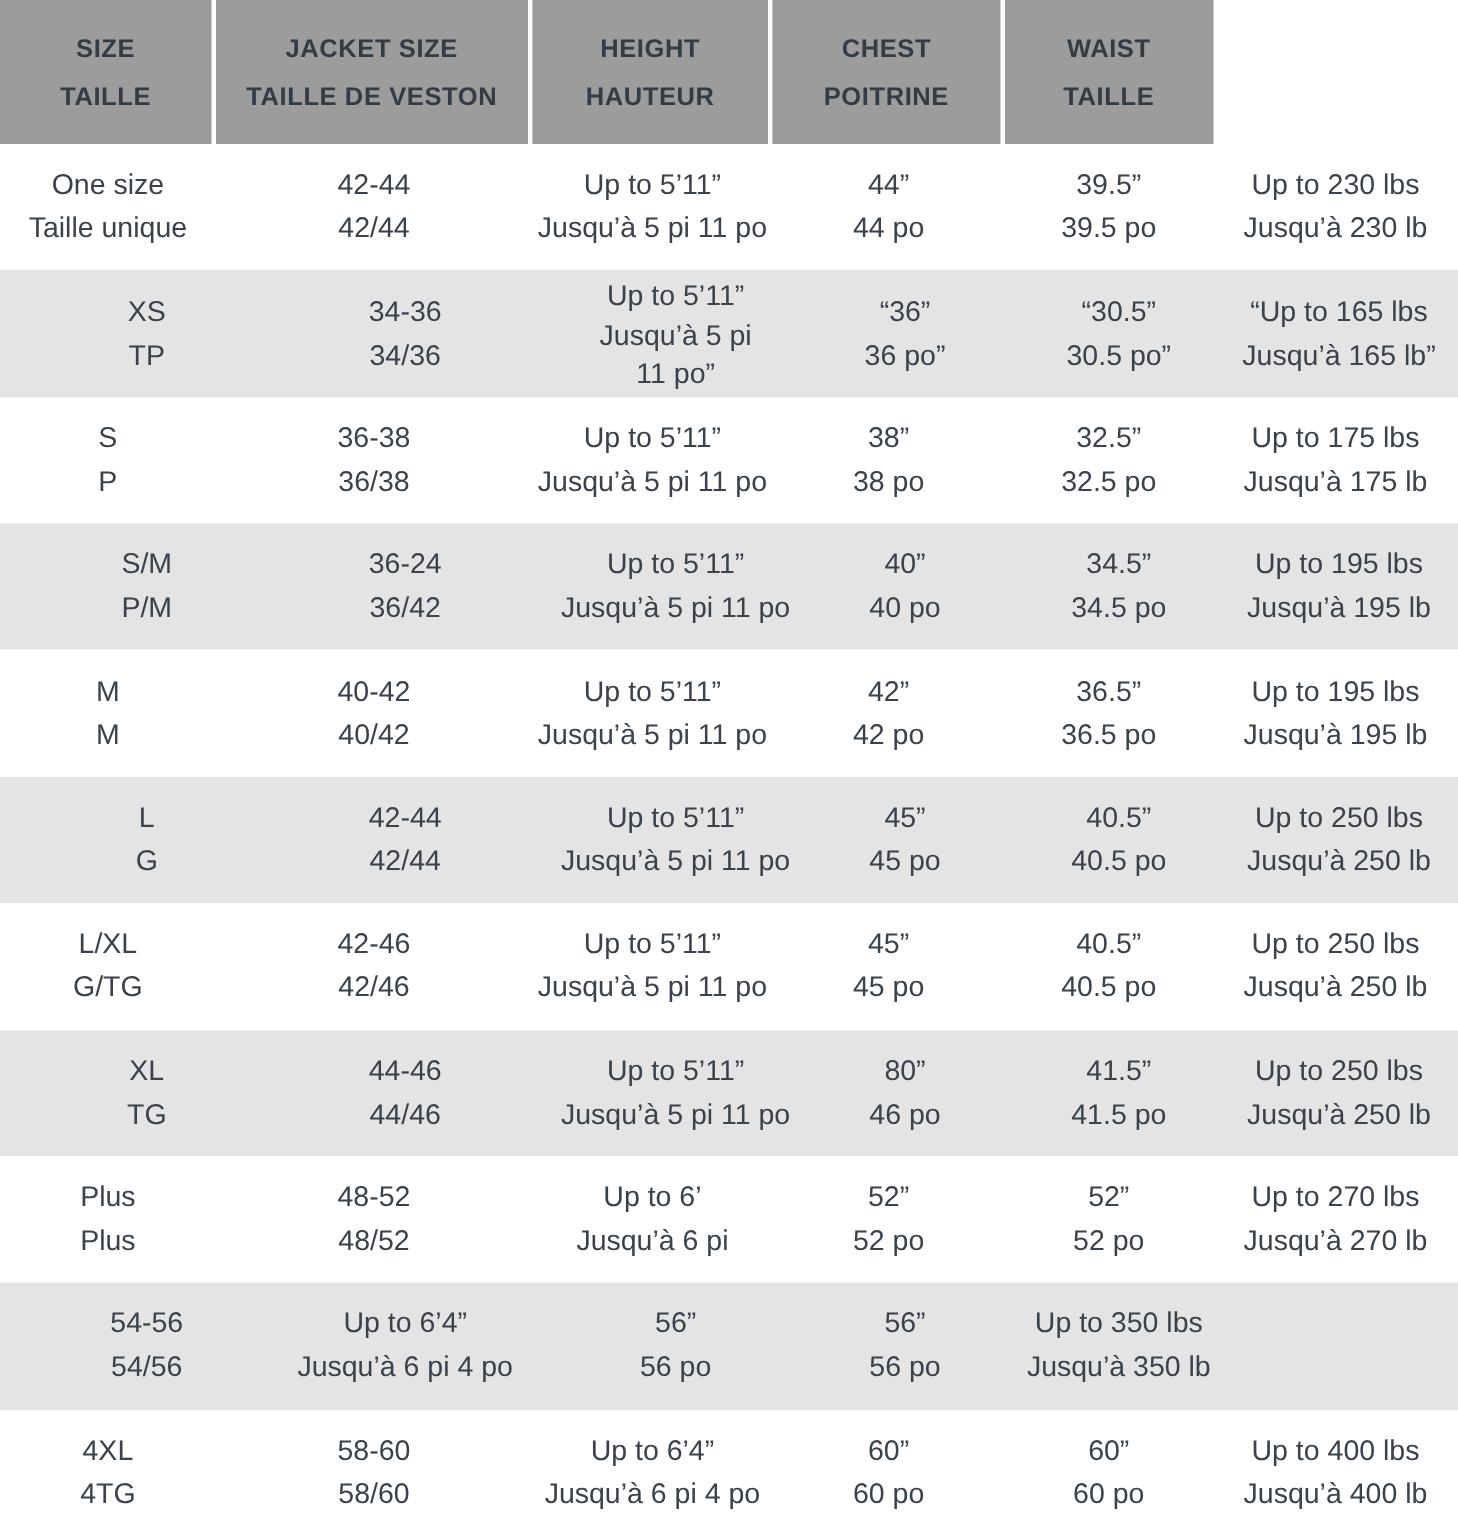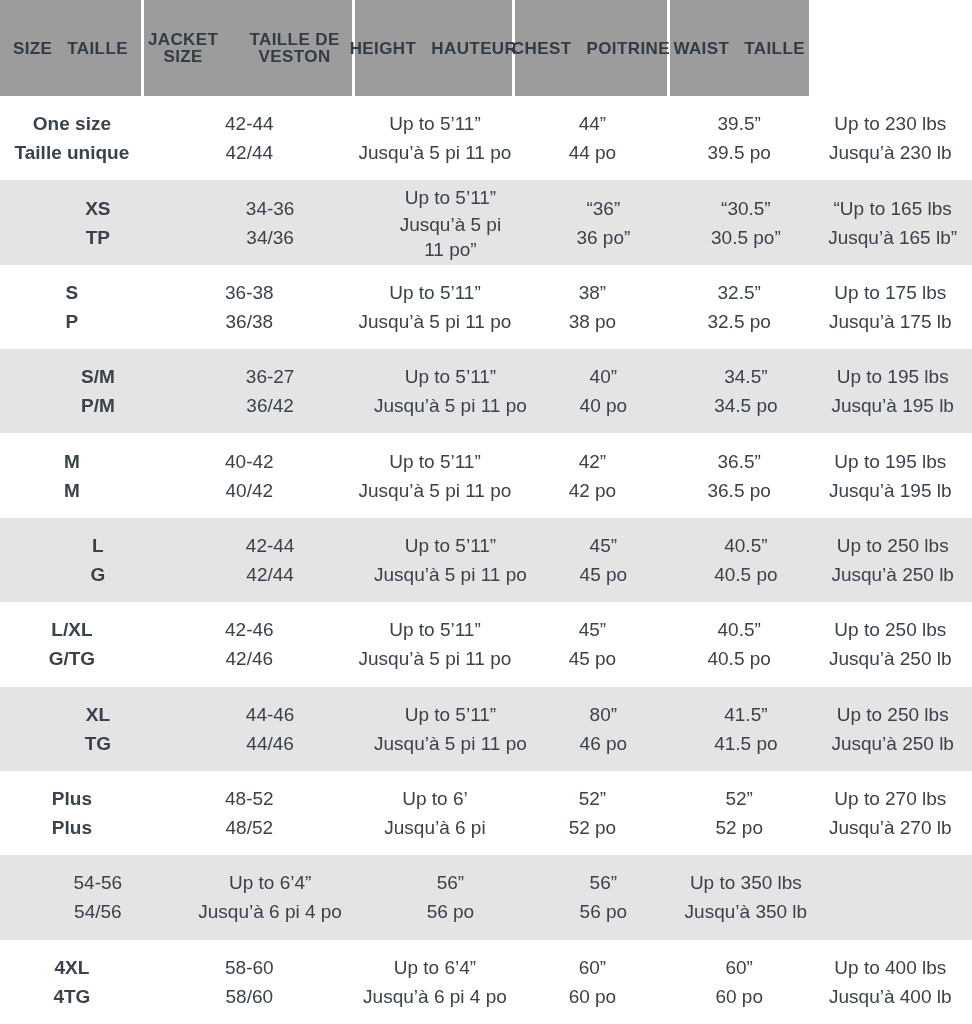--- a/index.html
+++ b/index.html
@@ -23,26 +23,26 @@
   }
   .header-row{
     display:grid;
     grid-template-columns:14.8% 21.7% 16.5% 15.9% 14.3% 16.8%;
     height:96px;flex:0 0 96px;
     background:#fff;
   }
   .header-cell{
     background:var(--header-bg);
     color:var(--header-text);
-    display:flex;flex-direction:row;
+    display:flex;flex-direction:column;
     align-items:center;justify-content:center;
     gap:15px;
     font-size:17px;font-weight:bold;
     letter-spacing:0.4px;
-    text-align:center;
+    text-align:right;
     line-height:1;
   }
   .header-cell:not(:last-child){border-right:3px solid var(--separator);}
   .table-body{
     flex:1 1 auto;
     display:flex;flex-direction:column;
   }
   .body-row{
     flex:1 1 0;
     display:grid;
@@ -52,21 +52,21 @@
   }
   .body-row.alt{background:var(--row-alt-bg);padding-left:28px;}
   .cell{
     display:flex;flex-direction:column;
     align-items:center;justify-content:center;
     text-align:center;
     color:var(--body-text);
     font-size:19px;
     line-height:29px;
   }
-  .cell.size-col{font-weight:bold;}
+  .cell.size-col{font-weight:normal;}
   .cell-line{white-space:pre-line;}
   .cell-line.multiline{line-height:25px;}
 </style>
 </head>
 <body>
 
 <div class="size-table">
   <div class="header-row">
     <div class="header-cell">
       <span>SIZE</span>
@@ -168,21 +168,21 @@
       <span class="cell-line">Up to 175 lbs</span>
       <span class="cell-line">Jusqu’à 175 lb</span>
     </div>
   </div>
       <div class="body-row alt">
     <div class="cell size-col">
       <span class="cell-line">S/M</span>
       <span class="cell-line">P/M</span>
     </div>
     <div class="cell">
-      <span class="cell-line">36-27</span>
+      <span class="cell-line">36-24</span>
       <span class="cell-line">36/42</span>
     </div>
     <div class="cell">
       <span class="cell-line">Up to 5’11”</span>
       <span class="cell-line">Jusqu’à 5 pi 11 po</span>
     </div>
     <div class="cell">
       <span class="cell-line">40”</span>
       <span class="cell-line">40 po</span>
     </div>

